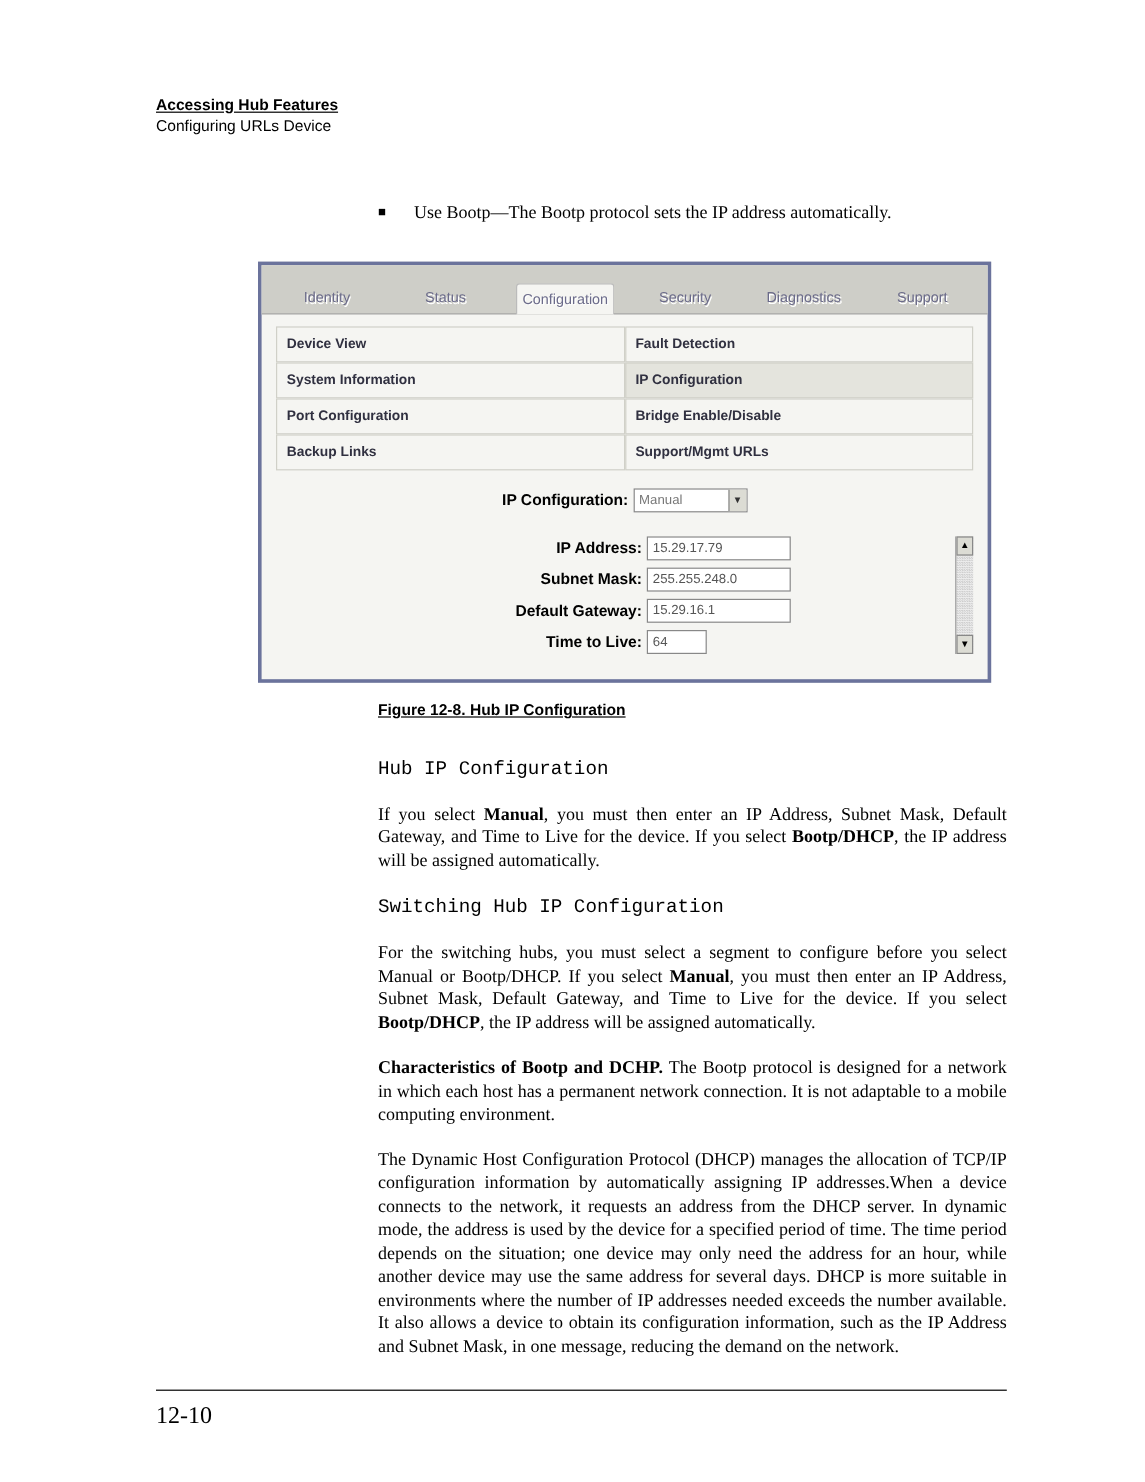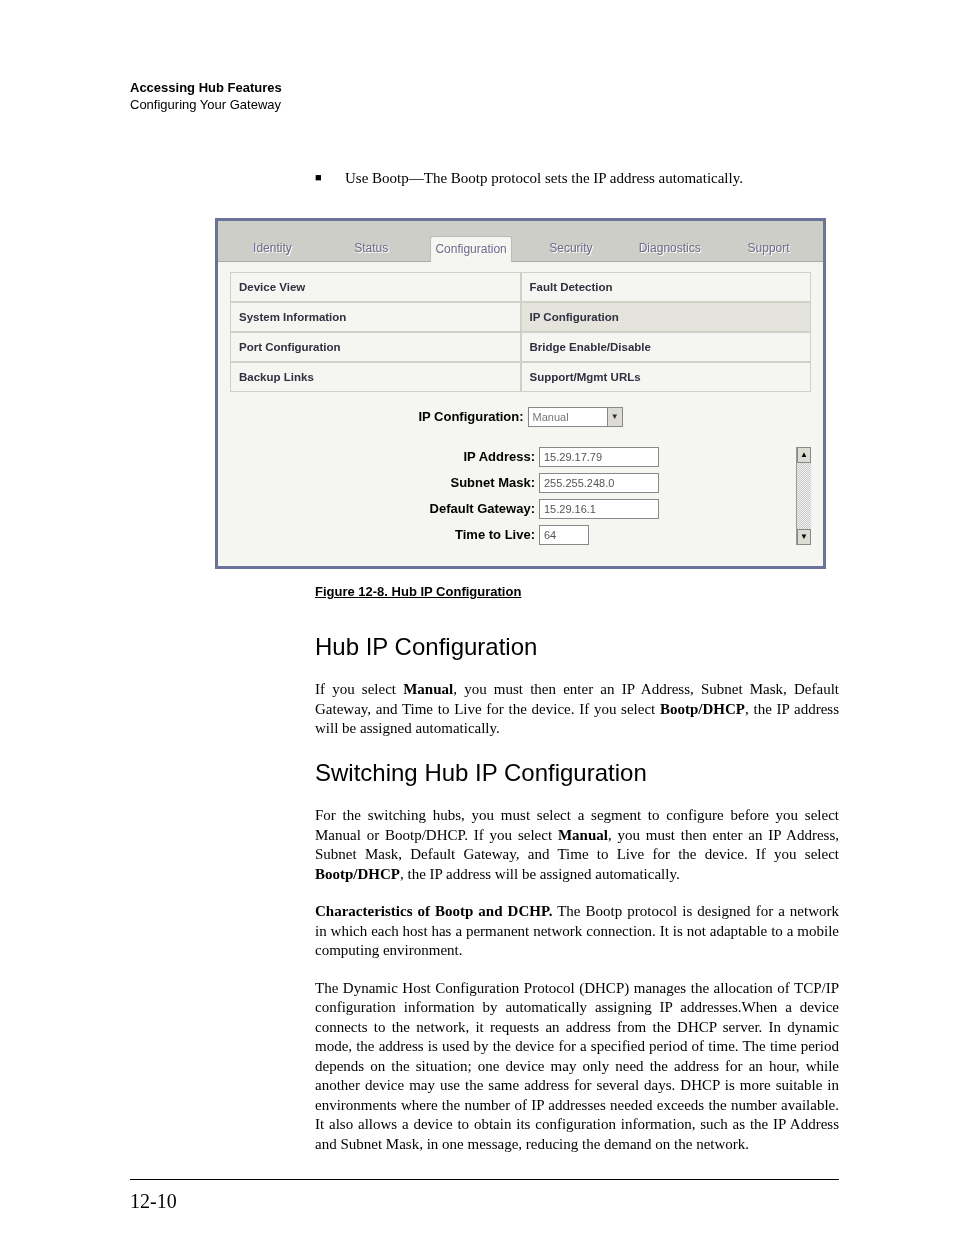--- a/index.html
+++ b/index.html
@@ -5,21 +5,21 @@
   body {
     font-family: "Times New Roman", serif;
     margin: 0;
     padding: 80px 115px 60px 130px;
     width: 954px;
     box-sizing: border-box;
     color: #000;
     line-height: 1.3;
   }
   .header-block { margin-bottom: 55px; }
-  .header-title { font-family: Arial, sans-serif; font-weight: bold; font-size: 13px; }
+  .header-title { font-family: Arial, sans-serif; font-weight: bold; font-size: 13px; text-decoration: underline; }
   .header-sub { font-family: Arial, sans-serif; font-size: 13px; }
   .content-indent { margin-left: 185px; }
   ul.bullets { list-style: none; padding: 0; margin: 0 0 30px 0; }
   ul.bullets li { position: relative; padding-left: 30px; margin-bottom: 10px; font-size: 15px; }
   ul.bullets li::before { content: "■"; position: absolute; left: 0; top: 1px; font-size: 11px; }
   .figure-wrap { margin-left: 85px; margin-bottom: 15px; }
   .figure {
     border: 3px solid #6b739c;
     width: 605px;
     background: #f5f5f2;
@@ -96,32 +96,32 @@
   .ttl-input { width: 40px; color: #555; }
   .scrollbar {
     position: absolute; right: 0; top: 0; bottom: 0; width: 14px;
     background: repeating-conic-gradient(#ccc 0% 25%, #eee 0% 50%) 50% / 2px 2px;
     border-left: 1px solid #999;
     display: flex; flex-direction: column; justify-content: space-between;
   }
   .scroll-btn { height: 14px; background: #dcdcd4; border: 1px solid #888; font-size: 8px; display:flex; align-items:center; justify-content:center; }
   .inner-scroll-wrap { position: relative; padding-right: 15px; }
   .caption { font-family: Arial, sans-serif; font-weight: bold; font-size: 13px; margin: 12px 0 30px 0; text-decoration: underline; }
-  h3.section { font-family: Liberation Sans, sans-serif; font-weight: normal; font-size: 24px; margin: 0 0 18px 0; }
+  h3.section { font-family: Liberation Mono, monospace; font-weight: normal; font-size: 16px; margin: 0 0 18px 0; }
   p.body { font-size: 15px; margin: 0 0 18px 0; text-align: justify; }
   .bold { font-weight: bold; }
   .footer-line { border-top: 1.5px solid #000; margin-top: 25px; padding-top: 8px; }
   .page-num { font-size: 20px; }
 </style>
 </head>
 <body>
 
 <div class="header-block">
   <div class="header-title">Accessing Hub Features</div>
-  <div class="header-sub">Configuring Your Gateway</div>
+  <div class="header-sub">Configuring URLs Device</div>
 </div>
 
 <div class="content-indent">
   <ul class="bullets">
     <li>Use Bootp—The Bootp protocol sets the IP address automatically.</li>
   </ul>
 </div>
 
 <div class="figure-wrap">
   <div class="figure">

